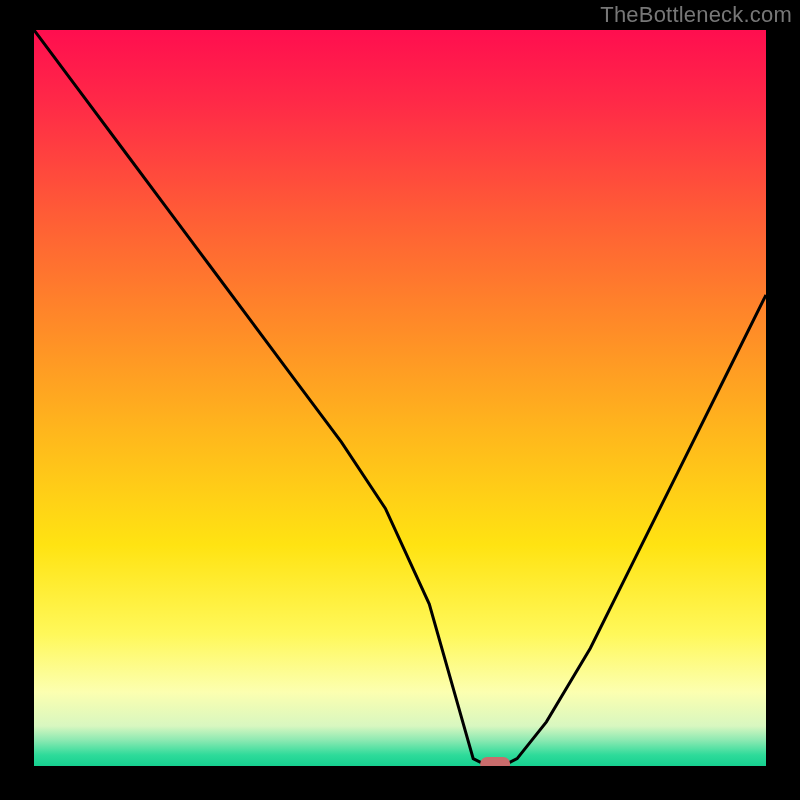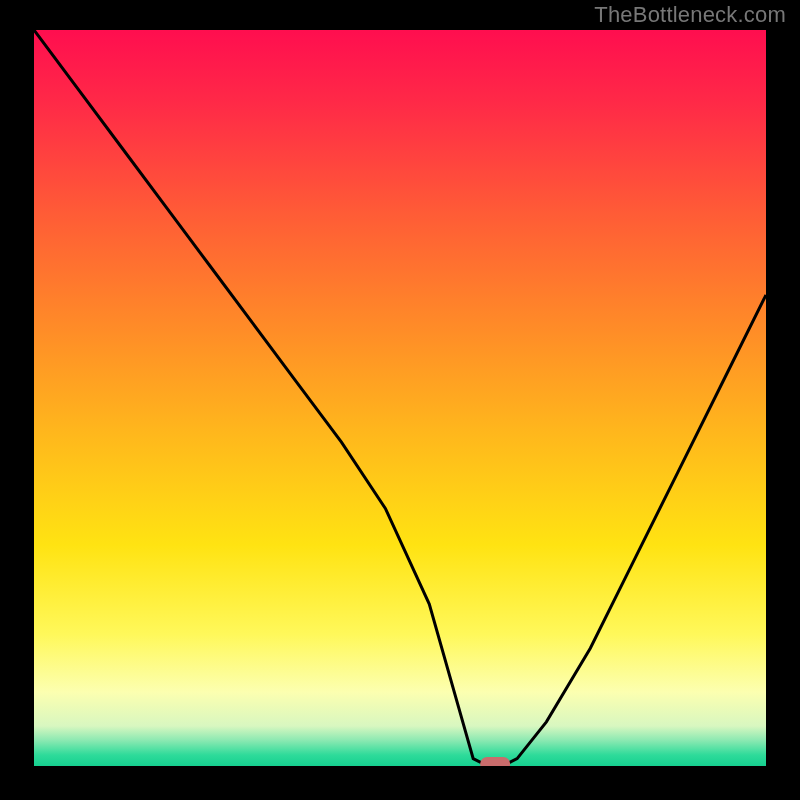--- a/index.html
+++ b/index.html
@@ -13,21 +13,21 @@
   }
   .stage {
     position: relative;
     width: 800px;
     height: 800px;
     background: #000;
   }
   .watermark {
     position: absolute;
     top: 2px;
-    right: 14px;
+    right: 8px;
     color: #777;
     font-size: 22px;
     font-weight: 500;
     letter-spacing: 0.2px;
     z-index: 50;
     user-select: none;
   }
   .plot-area {
     position: absolute;
     left: 34px;

